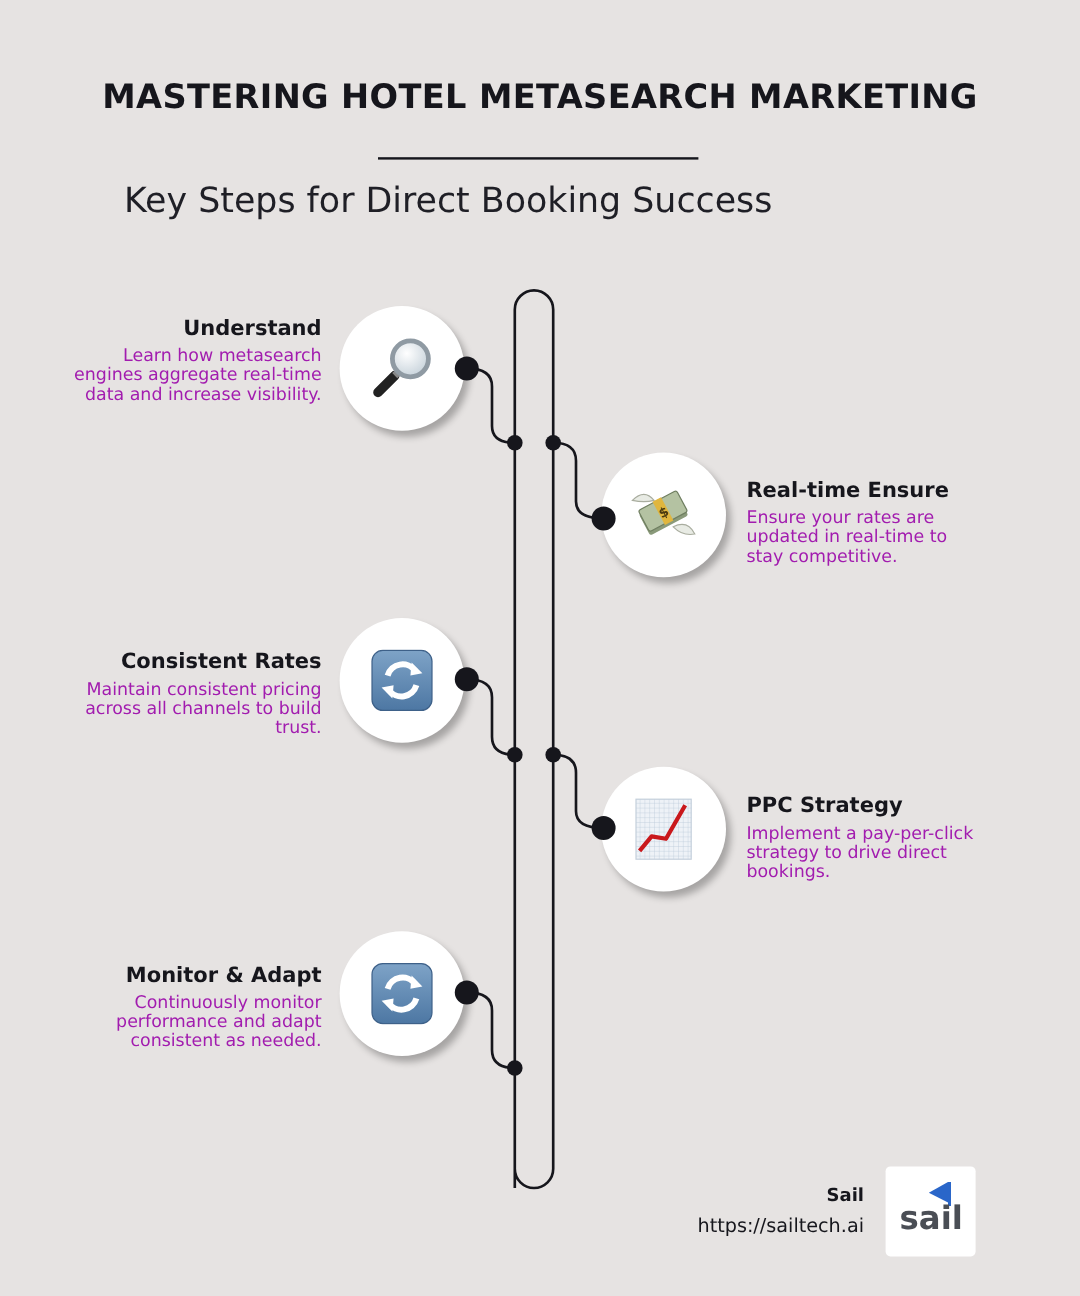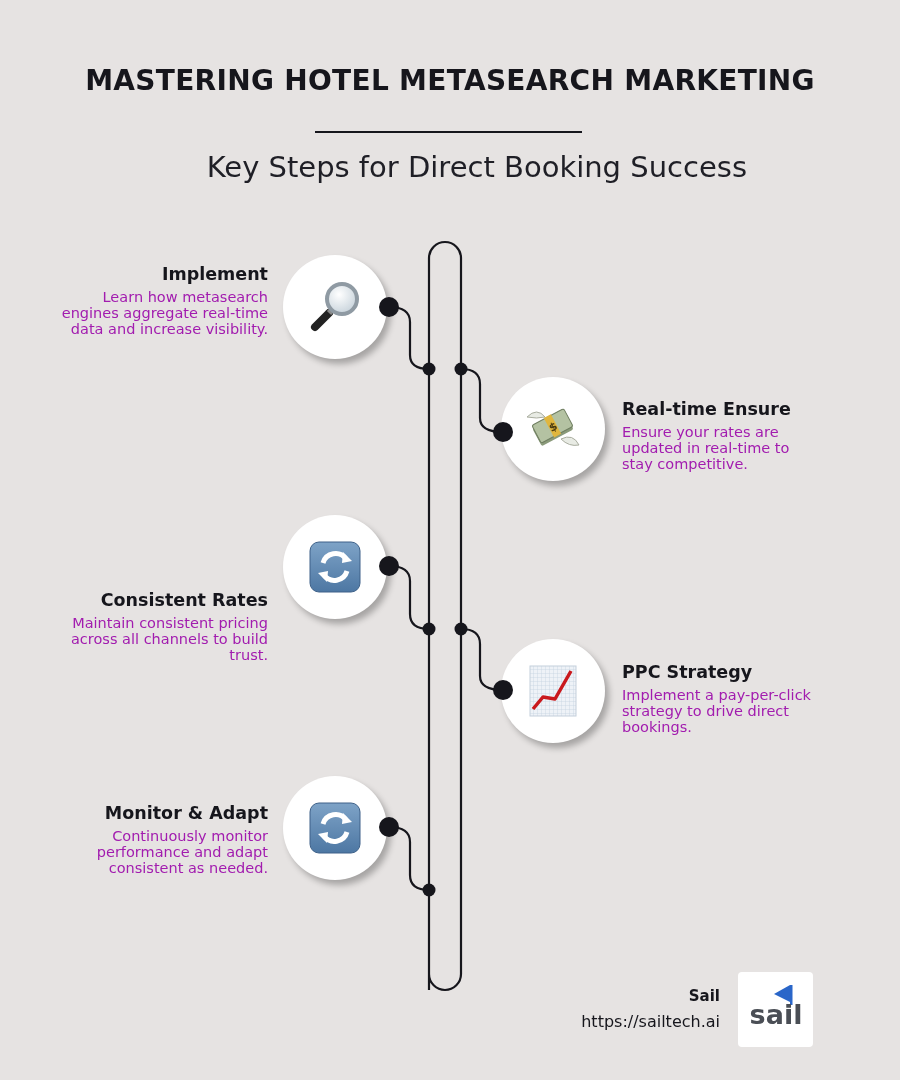--- a/index.html
+++ b/index.html
@@ -1,19 +1,19 @@
 <!DOCTYPE html>
 <html><head>
   <meta charset="utf-8">
   <style>
     html, body { margin:0; padding:0; }
     body { width:900px; height:1080px; background:#e6e3e2; position:relative; overflow:hidden; font-family:"DejaVu Sans", sans-serif; color:#16161c; }
     .title { position:absolute; left:0; width:900px; top:64px; text-align:center; font-size:28px; font-weight:bold; letter-spacing:0.3px; color:#16161c; }
     .rule { position:absolute; left:315px; top:131px; width:267px; height:2px; background:#16161c; }
-    .subtitle { position:absolute; left:0; width:747px; top:150px; text-align:right; font-size:29px; font-weight:normal; color:#1f1f26; }
+    .subtitle { position:absolute; left:0; width:747px; top:150px; text-align:center; font-size:29px; font-weight:normal; color:#1f1f26; }
     svg.lines { position:absolute; left:0; top:0; }
     .circle { position:absolute; width:104px; height:104px; border-radius:50%; background:#ffffff; box-shadow: 4px 5px 6px rgba(0,0,0,0.28); display:flex; align-items:center; justify-content:center; }
     .step-l { position:absolute; text-align:right; width:230px; }
     .step-r { position:absolute; text-align:left; width:240px; }
     .step-title { font-size:17.5px; font-weight:bold; line-height:18px; color:#16161c; }
     .step-desc { font-size:14.5px; line-height:16px; color:#a21caf; margin-top:6px; }
     .brand-name { position:absolute; right:180px; top:987px; font-size:15px; font-weight:bold; }
     .brand-url { position:absolute; right:180px; top:1012px; font-size:16px; }
     .logo { position:absolute; left:738px; top:972px; width:75px; height:75px; background:#fff; border-radius:4px; }
   </style>
@@ -43,21 +43,21 @@
     <circle cx="429" cy="369" r="6.5"></circle>
       <circle cx="461" cy="369" r="6.5"></circle>
     <circle cx="429" cy="629" r="6.5"></circle>
       <circle cx="461" cy="629" r="6.5"></circle>
     <circle cx="429" cy="890" r="6.5"></circle>
   </g>
 </svg>
 
 <div class="step-l" style="left:38px; top:265px;">
   <div class="step-title">
-    <div>Implement</div>
+    <div>Understand</div>
   </div>
   <div class="step-desc" style="padding-left:20px;">Learn how metasearch engines aggregate real-time data and increase visibility.</div>
 </div>
 <div class="circle" style="left:283px; top:255px;">
   <svg width="56" height="56" viewBox="0 0 56 56">
     <defs>
         <radialGradient id="lens" cx="40%" cy="35%" r="65%">
           <stop offset="0" stop-color="#ffffff"></stop>
           <stop offset="1" stop-color="#c9d4dc"></stop>
         </radialGradient>
@@ -84,21 +84,21 @@
   </svg>
 </div>
 <svg class="lines" width="900" height="1080">
     <circle cx="503" cy="432" r="10" fill="#16161c"></circle>
   </svg>
 <div class="step-r" style="left:622px; top:400px;">
   <div class="step-title">Real-time Ensure</div>
   <div class="step-desc" style="width:200px;">Ensure your rates are updated in real-time to stay competitive.</div>
 </div>
 
-<div class="step-l" style="left:38px; top:543px;margin-top:48px;">
+<div class="step-l" style="left:38px; top:543px;">
   <div class="step-title">Consistent Rates</div>
   <div class="step-desc" style="padding-left:16px;">Maintain consistent pricing across all channels to build trust.</div>
 </div>
 <div class="circle" style="left:283px; top:515px;">
   <svg width="52" height="52" viewBox="0 0 52 52">
     <defs>
         <linearGradient id="bl1" x1="0" y1="0" x2="0" y2="1">
           <stop offset="0" stop-color="#7ea3c7"></stop>
           <stop offset="1" stop-color="#4d77a3"></stop>
         </linearGradient>

